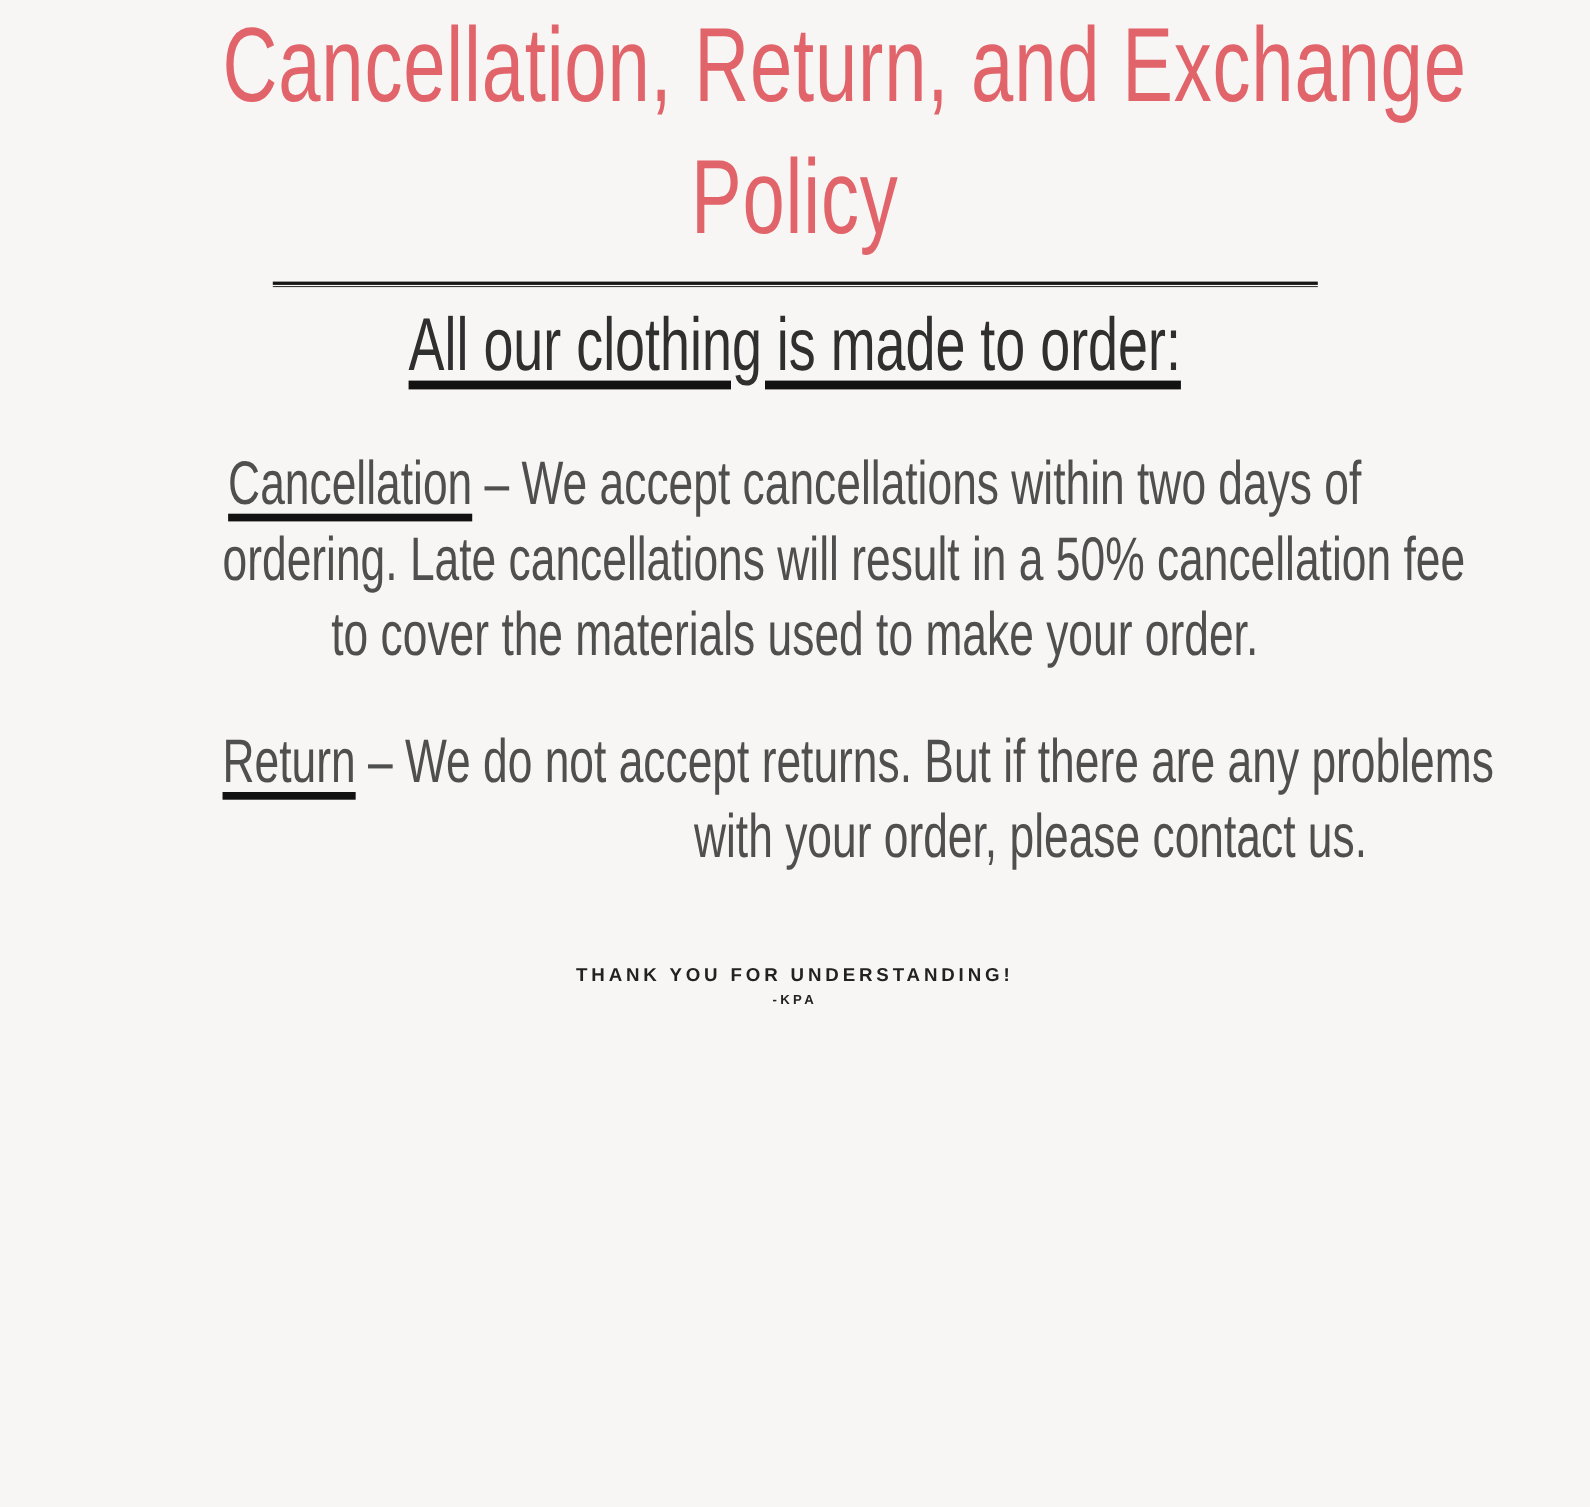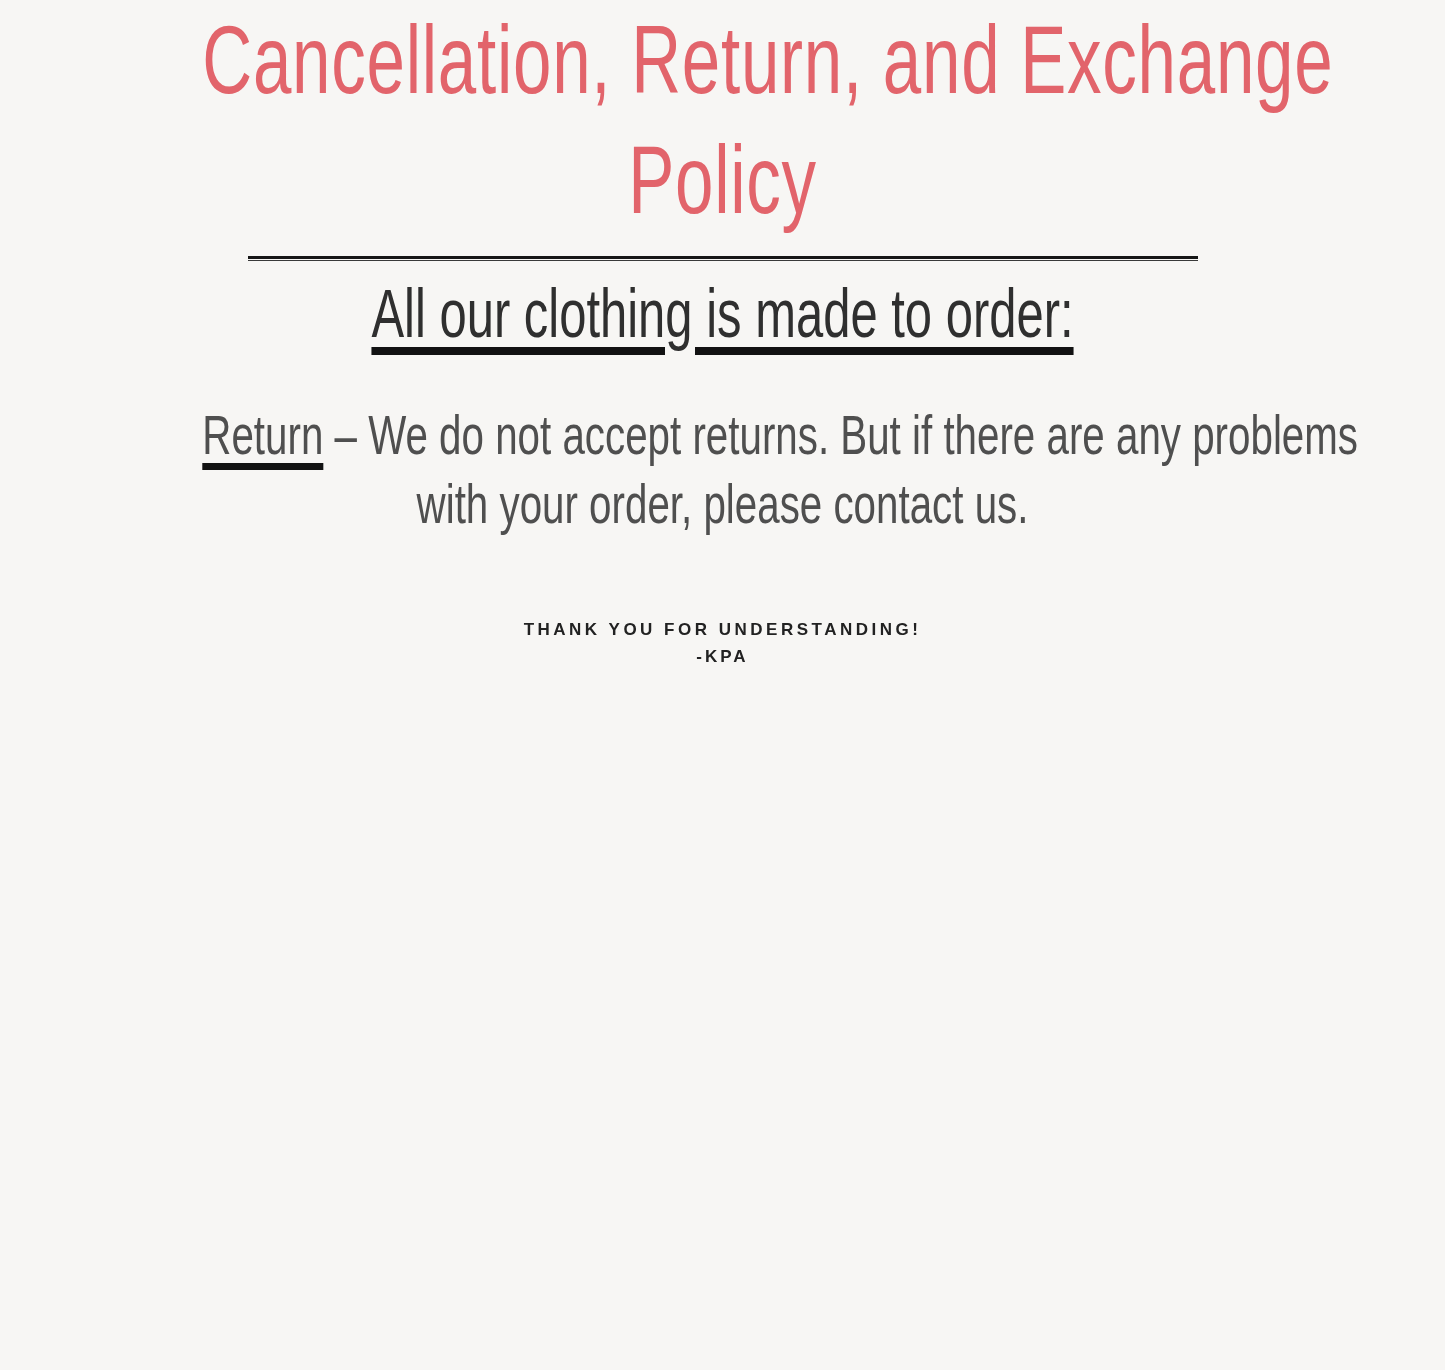--- a/index.html
+++ b/index.html
@@ -62,52 +62,59 @@
     color: var(--ink);
   }
   .keyword {
     text-decoration: underline;
     text-decoration-thickness: 7px;
     text-underline-offset: 9px;
     text-decoration-color: var(--underline);
     text-decoration-skip-ink: auto;
   }
   .section-cancellation { margin-top: 52px; }
-  .section-return { margin-top: 48px; }
+  .section-return { margin-top: 48px; text-align: right; }
   .section-exchange { margin-top: 56px; }
   .footer { margin-top: 78px; }
   .footer-line1 {
     font-size: 17px;
     line-height: 1.6;
     font-weight: 700;
     letter-spacing: 3.5px;
     color: #222222;
   }
   .footer-line2 {
-    font-size: 17px;
+    font-size: 12px;
     line-height: 1.6;
     font-weight: 700;
     letter-spacing: 3px;
     color: #222222;
   }
 </style>
 </head>
 <body>
 
 <div class="page">
 
   <div class="title-block">
     <div class="title-line squeeze">Cancellation, Return, and Exchange</div>
     <div class="title-line squeeze">Policy</div>
   </div>
 
   <div class="divider"></div>
 
   <div class="subtitle squeeze">All our clothing is made to order:</div>
 
+  <div class="section-cancellation">
+    <div class="body-line squeeze">
+      <span class="keyword">Cancellation</span><span> – We accept cancellations within two days of</span>
+    </div>
+    <div class="body-line squeeze">ordering. Late cancellations will result in a 50% cancellation fee</div>
+    <div class="body-line squeeze">to cover the materials used to make your order.</div>
+  </div>
 
   <div class="section-return">
     <div class="body-line squeeze">
       <span class="keyword">Return</span><span> – We do not accept returns. But if there are any problems</span>
     </div>
     <div class="body-line squeeze">with your order, please contact us.</div>
   </div>
 
 
   <div class="footer">

